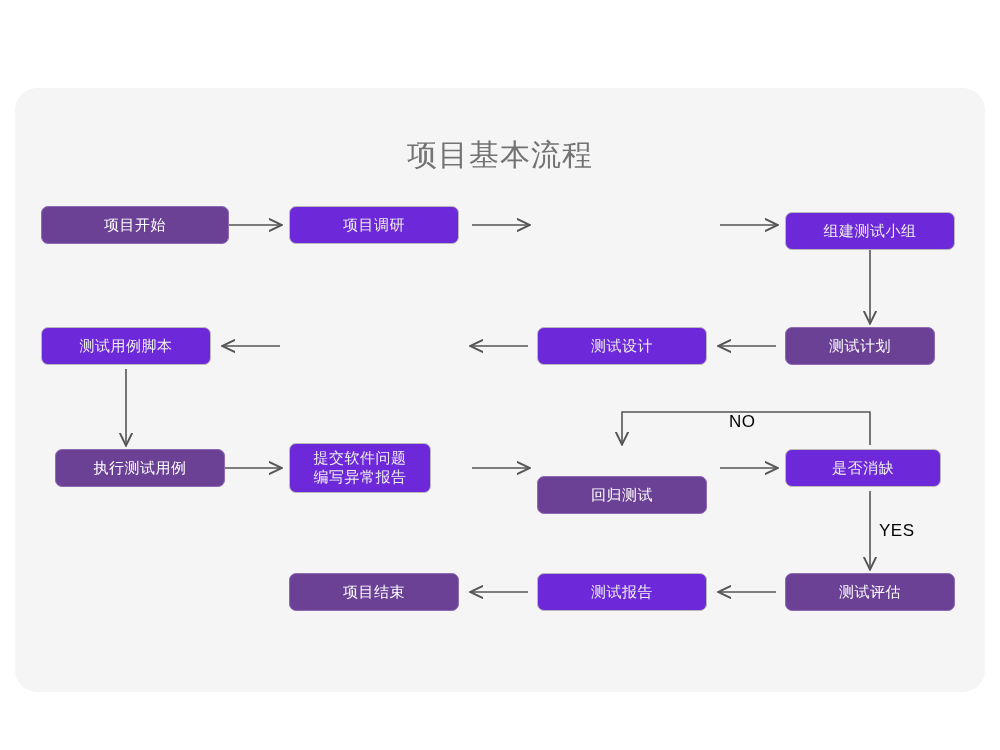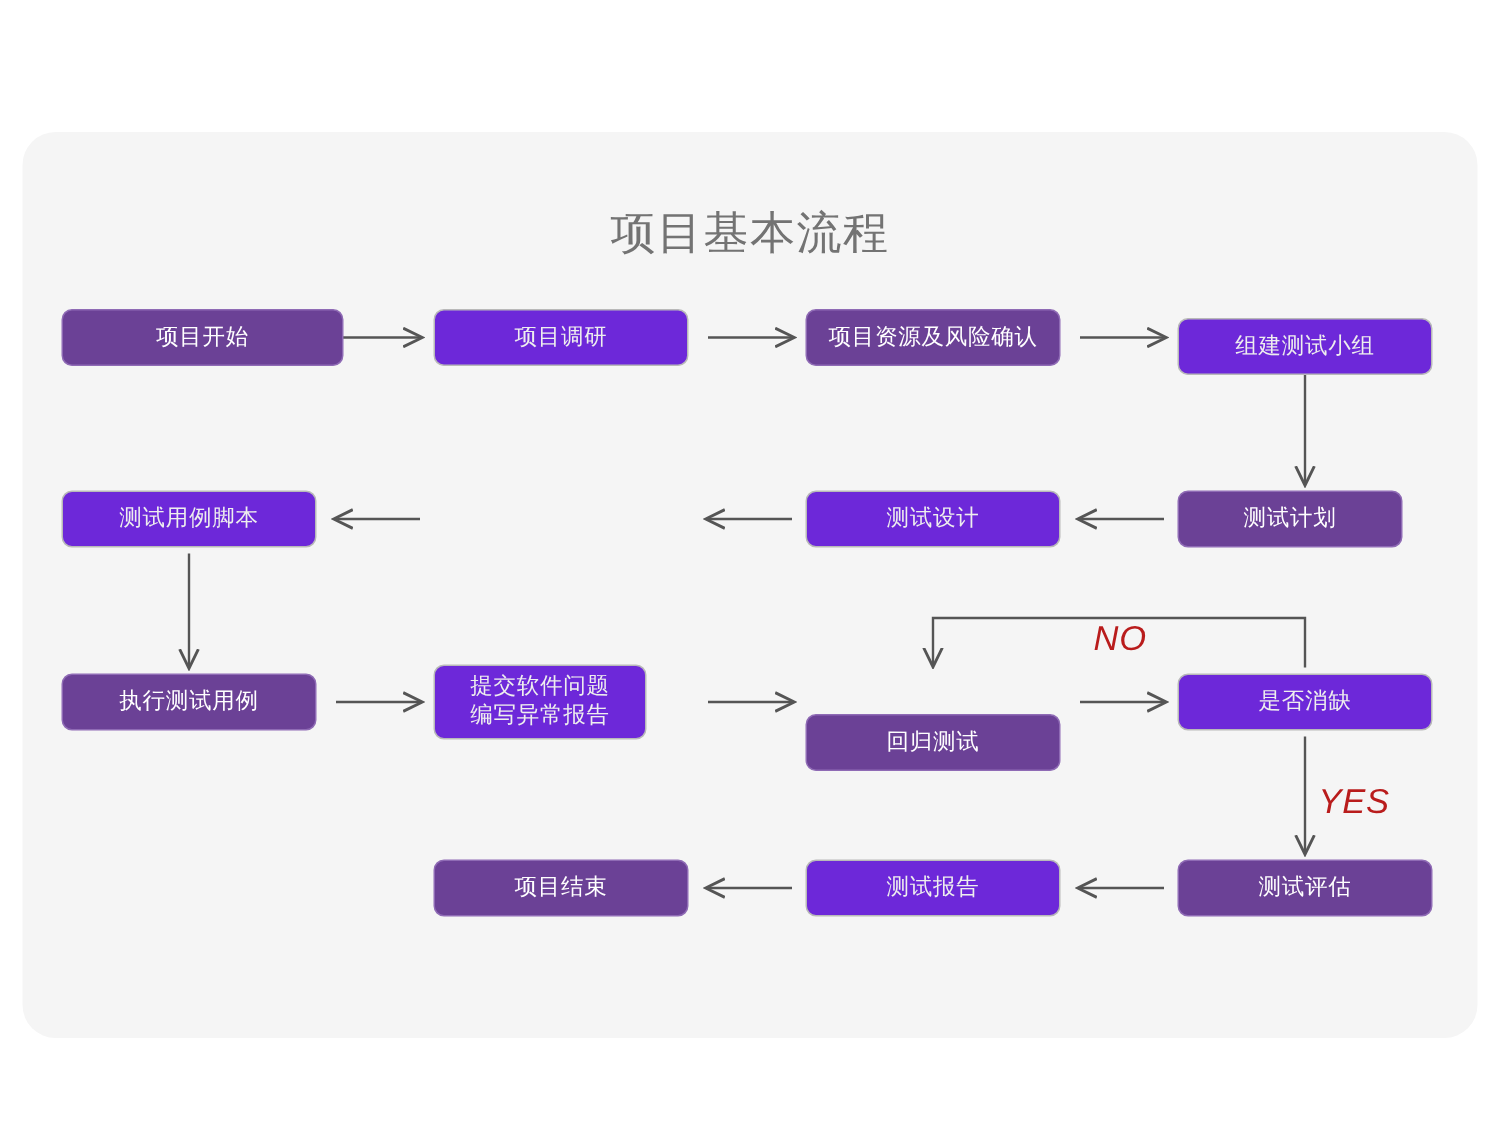--- a/index.html
+++ b/index.html
@@ -32,21 +32,21 @@
     background:#6b4196;border:1.5px solid #8f6bb5;color:#ffffff;
   }
   .node.gray{
     background:#6d28d9;border:1.5px solid #b9b9b9;color:#eeeeee;
   }
 
   
   #wires{position:absolute;left:0;top:0;width:1000px;height:750px;}
 
   .edge-label{
-    position:absolute;font-size:23px;color:#b91c1c;letter-spacing:.5px;font-style:italic;
+    position:absolute;font-size:17px;color:#000000;letter-spacing:.5px;
   }
 </style>
 </head>
 <body>
 
 <div id="stage">
 
   <div class="card"></div>
 
   <div class="title">项目基本流程</div>
@@ -79,32 +79,31 @@
 
       <line x1="776" y1="592" x2="720" y2="592"></line>
       <line x1="528" y1="592" x2="472" y2="592"></line>
 
       <path d="M870,445 L870,412 L622,412 L622,443"></path>
     </g>
   </svg>
 
   <div class="node purple" style="left:41px;top:206px;width:188px;height:38px;">项目开始</div>
   <div class="node gray" style="left:289px;top:206px;width:170px;height:38px;">项目调研</div>
-  <div class="node purple" style="left:537px;top:206px;width:170px;height:38px;">项目资源及风险确认</div>
   <div class="node gray" style="left:785px;top:212px;width:170px;height:38px;">组建测试小组</div>
 
   <div class="node gray" style="left:41px;top:327px;width:170px;height:38px;">测试用例脚本</div>
   <div class="node gray" style="left:537px;top:327px;width:170px;height:38px;">测试设计</div>
   <div class="node purple" style="left:785px;top:327px;width:150px;height:38px;">测试计划</div>
 
-  <div class="node purple" style="left:41px;top:449px;width:170px;height:38px;text-align:center;">执行测试用例</div>
+  <div class="node purple" style="left:55px;top:449px;width:170px;height:38px;text-align:center;">执行测试用例</div>
   <div class="node gray" style="left:289px;top:443px;width:142px;height:50px;">提交软件问题
 编写异常报告</div>
   <div class="node purple" style="left:537px;top:449px;width:170px;height:38px;margin-top:27px;">回归测试</div>
-  <div class="node gray" style="left:785px;top:449px;width:170px;height:38px;">是否消缺</div>
+  <div class="node gray" style="left:785px;top:449px;width:156px;height:38px;">是否消缺</div>
 
   <div class="node purple" style="left:289px;top:573px;width:170px;height:38px;">项目结束</div>
   <div class="node gray" style="left:537px;top:573px;width:170px;height:38px;">测试报告</div>
   <div class="node purple" style="left:785px;top:573px;width:170px;height:38px;">测试评估</div>
 
   <div class="edge-label" style="left:729px;top:412px;">NO</div>
   <div class="edge-label" style="left:879px;top:521px;">YES</div>
 
 </div>
 

